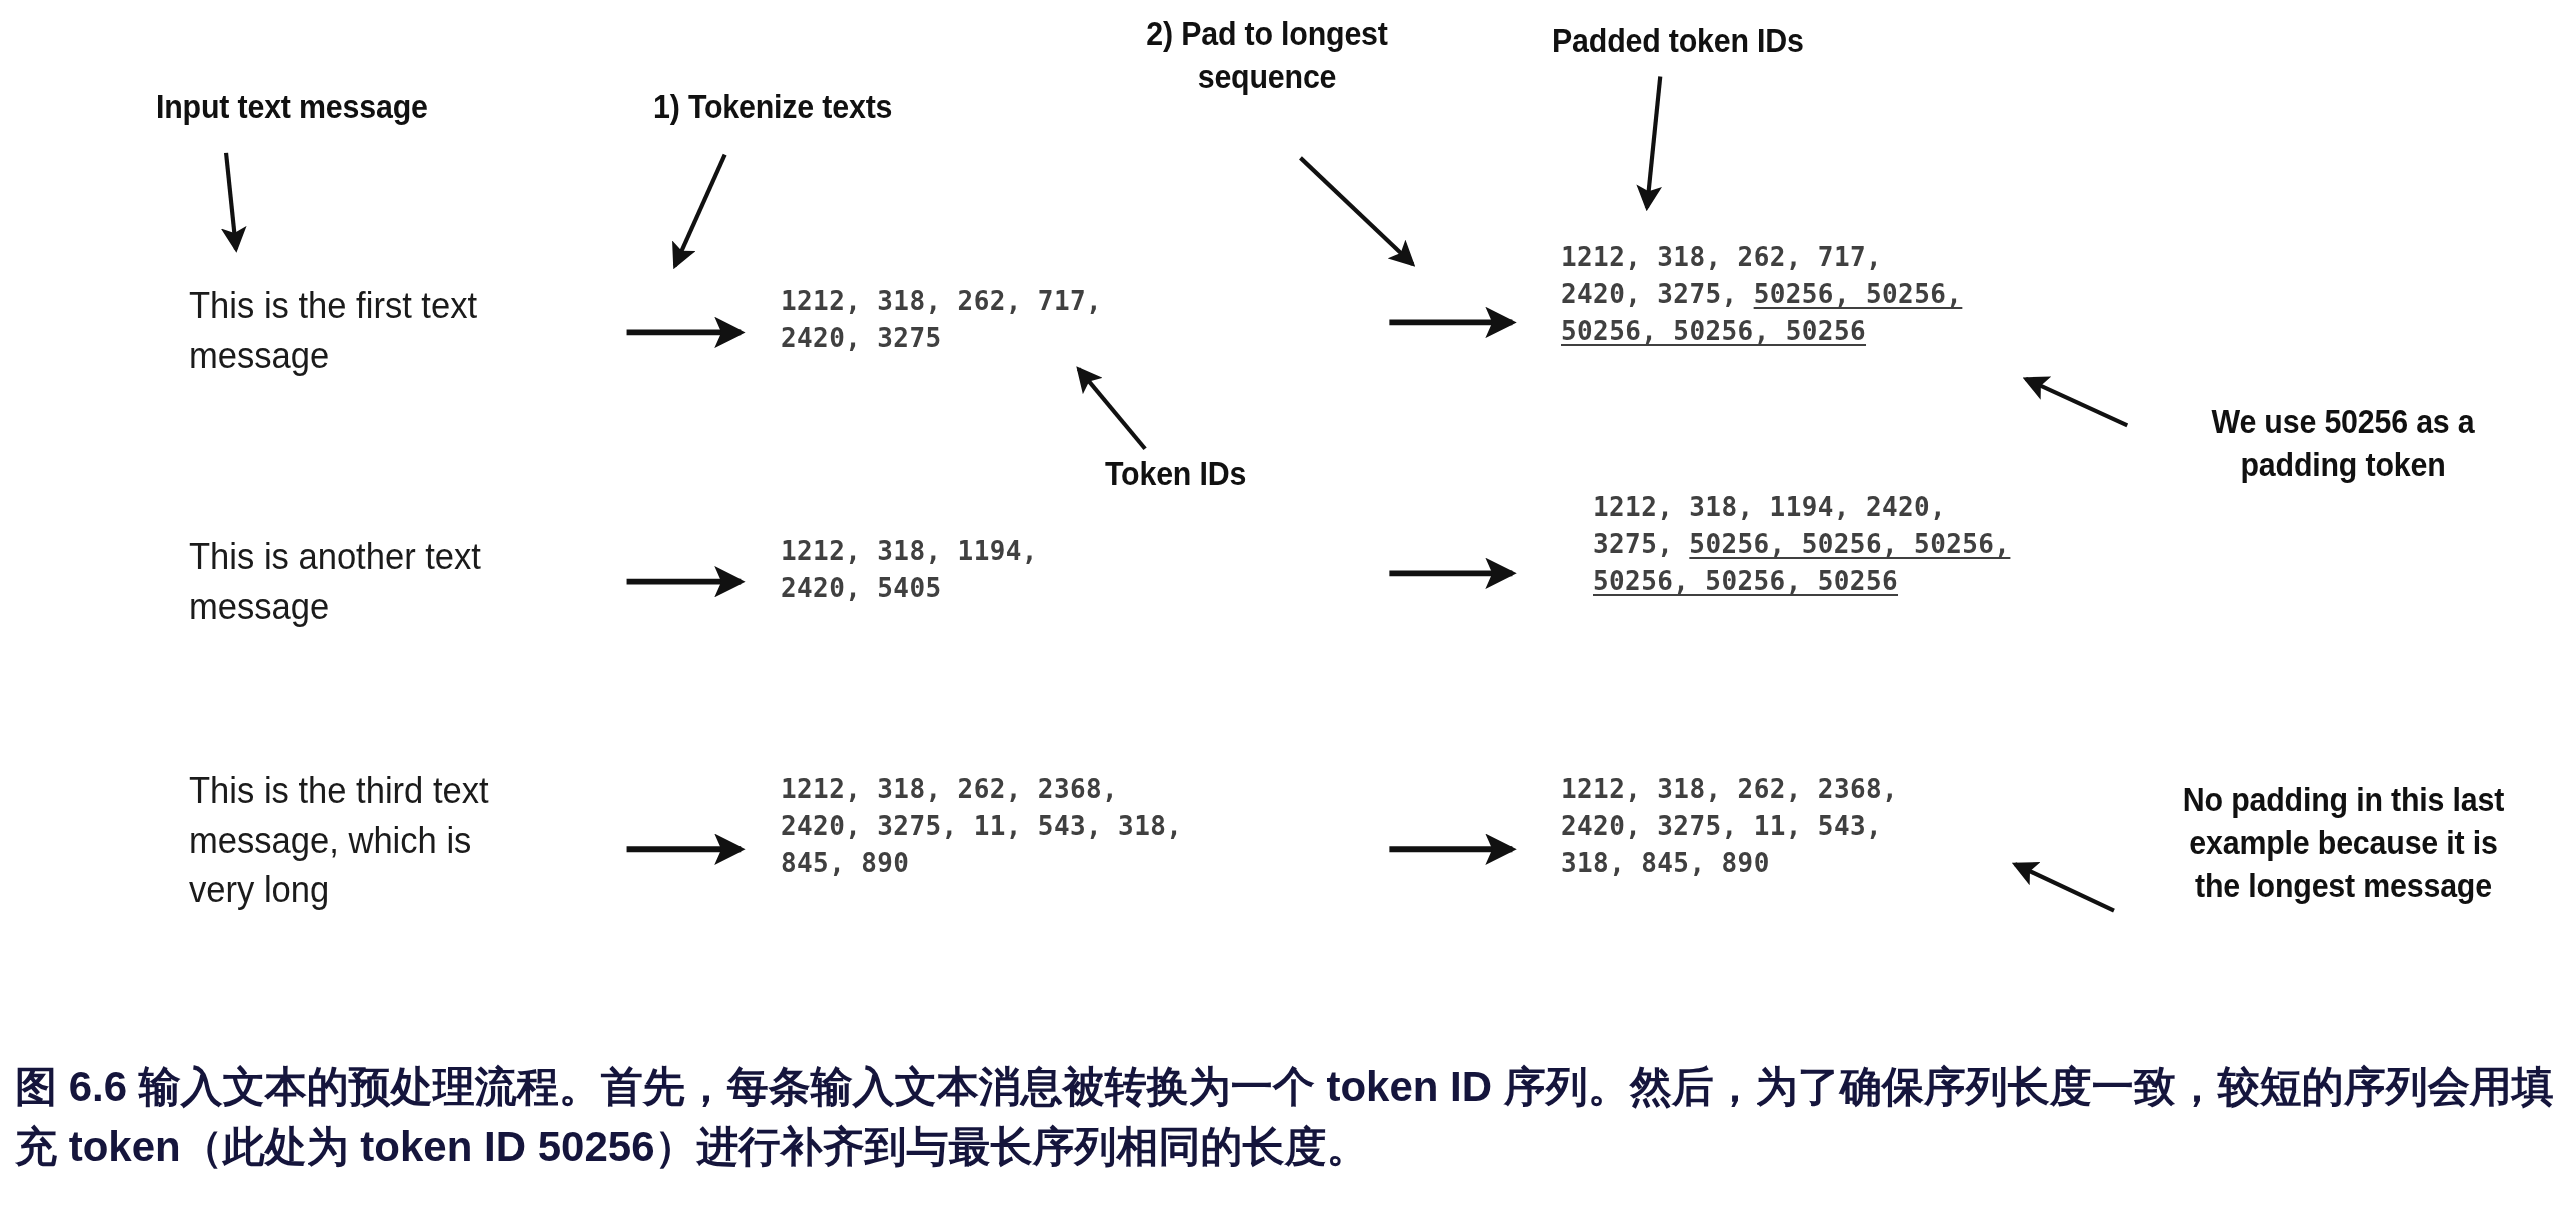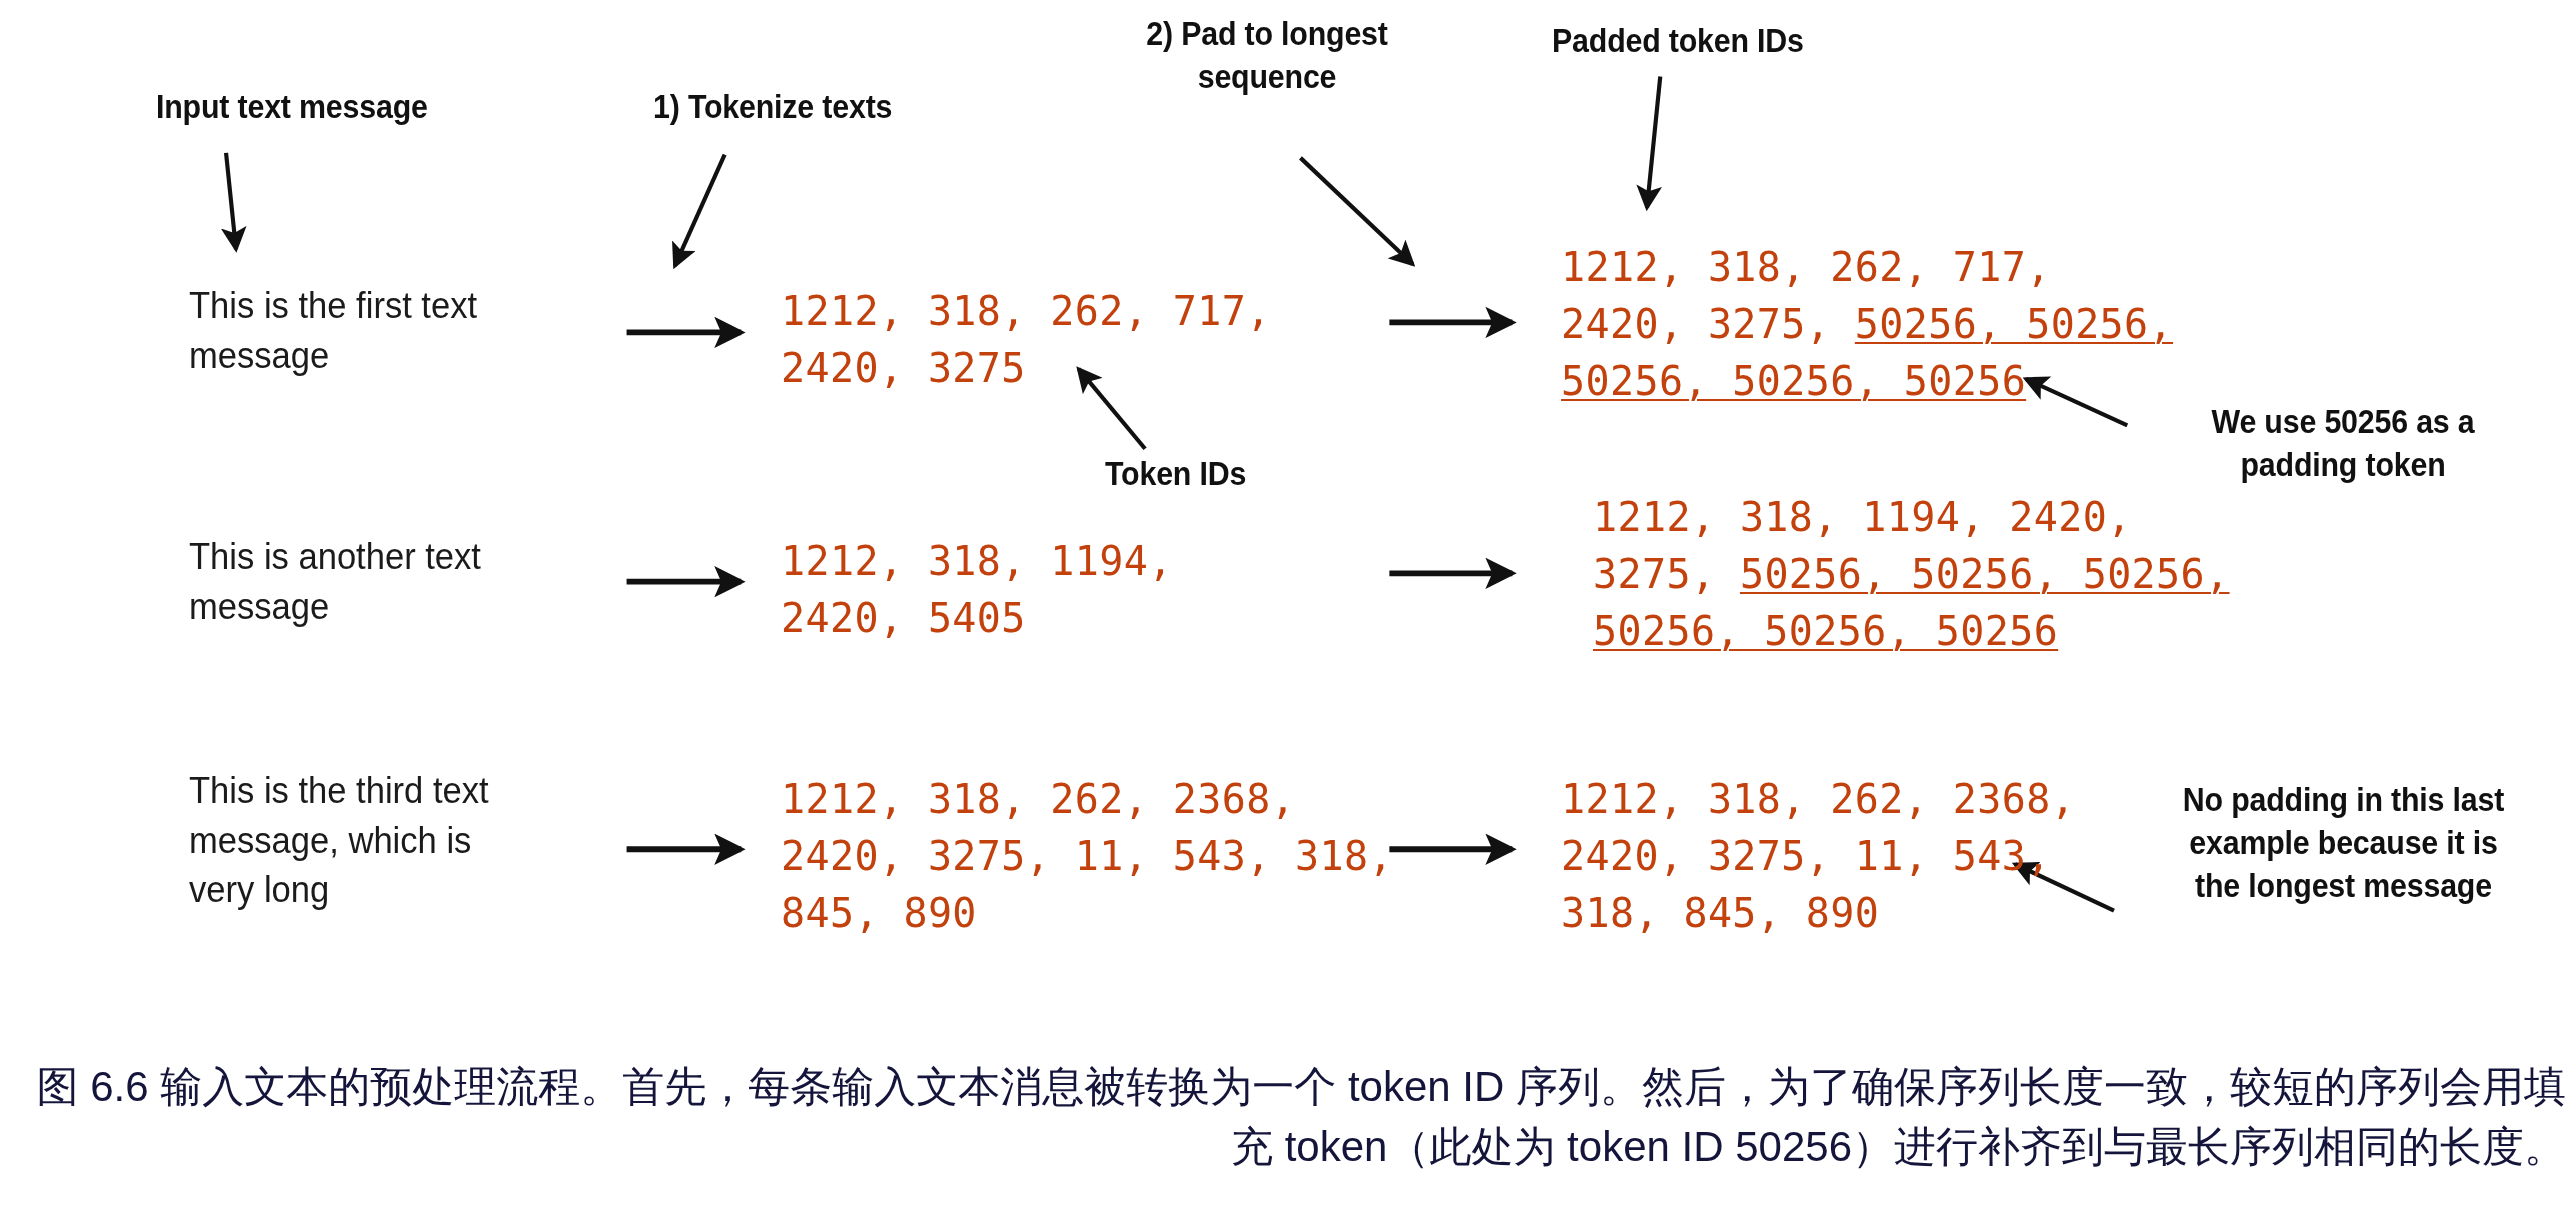--- a/index.html
+++ b/index.html
@@ -50,24 +50,24 @@
     color: #1b1b1b;
     white-space: pre;
     transform: scaleX(0.96);
     transform-origin: left top;
   }
 
   
   .ids {
     position: absolute;
     font-family: "DejaVu Sans Mono", "Liberation Mono", monospace;
-    font-weight: 400;
-    font-size: 40px;
+    font-weight: 700;
+    font-size: 26px;
     line-height: 1.42;
-    color: #c2410c;
+    color: #404040;
     white-space: pre;
     letter-spacing: 0.4px;
   }
   .ids .pad {
     text-decoration: underline;
     text-decoration-thickness: 1.7px;
     text-underline-offset: 4.2px;
   }
 
   
@@ -79,26 +79,25 @@
     pointer-events: none;
   }
 
   
   #caption {
     position: absolute;
     left: 15px;
     top: 1057px;
     width: 2551px;
     font-family: "Liberation Sans", sans-serif;
-    font-weight: 400;
+    font-weight: 700;
     font-size: 42px;
     line-height: 1.42;
     color: #15153c;
     letter-spacing: 0px;
-    text-align: right;
   }
 </style>
 </head>
 <body>
 
 <div id="diagram">
 
   <svg id="arrows" viewBox="0 0 3100 1260">
     <defs>
       <marker id="ah" viewBox="0 0 10 10" refX="8.6" refY="5" markerWidth="6.2" markerHeight="6.2" orient="auto-start-reverse">

